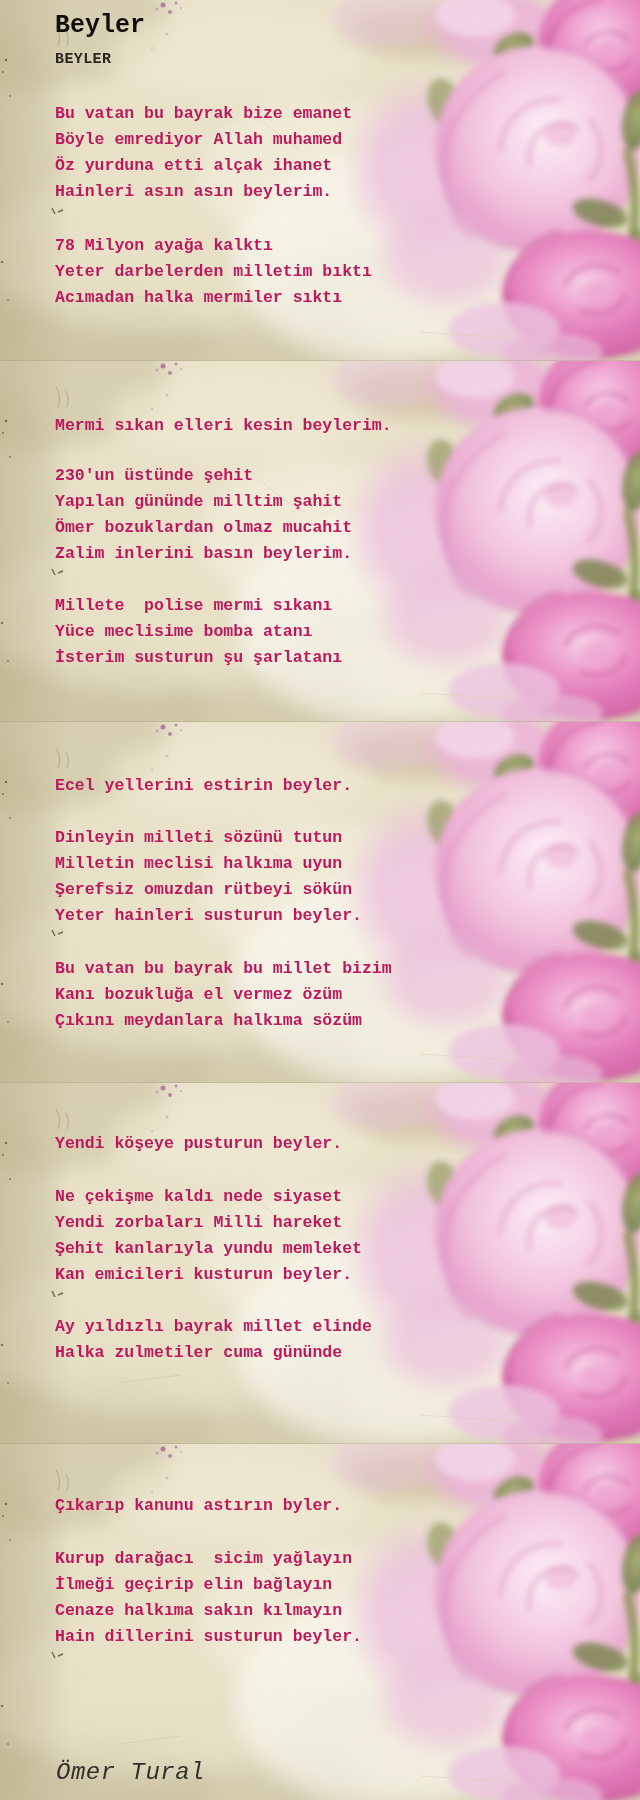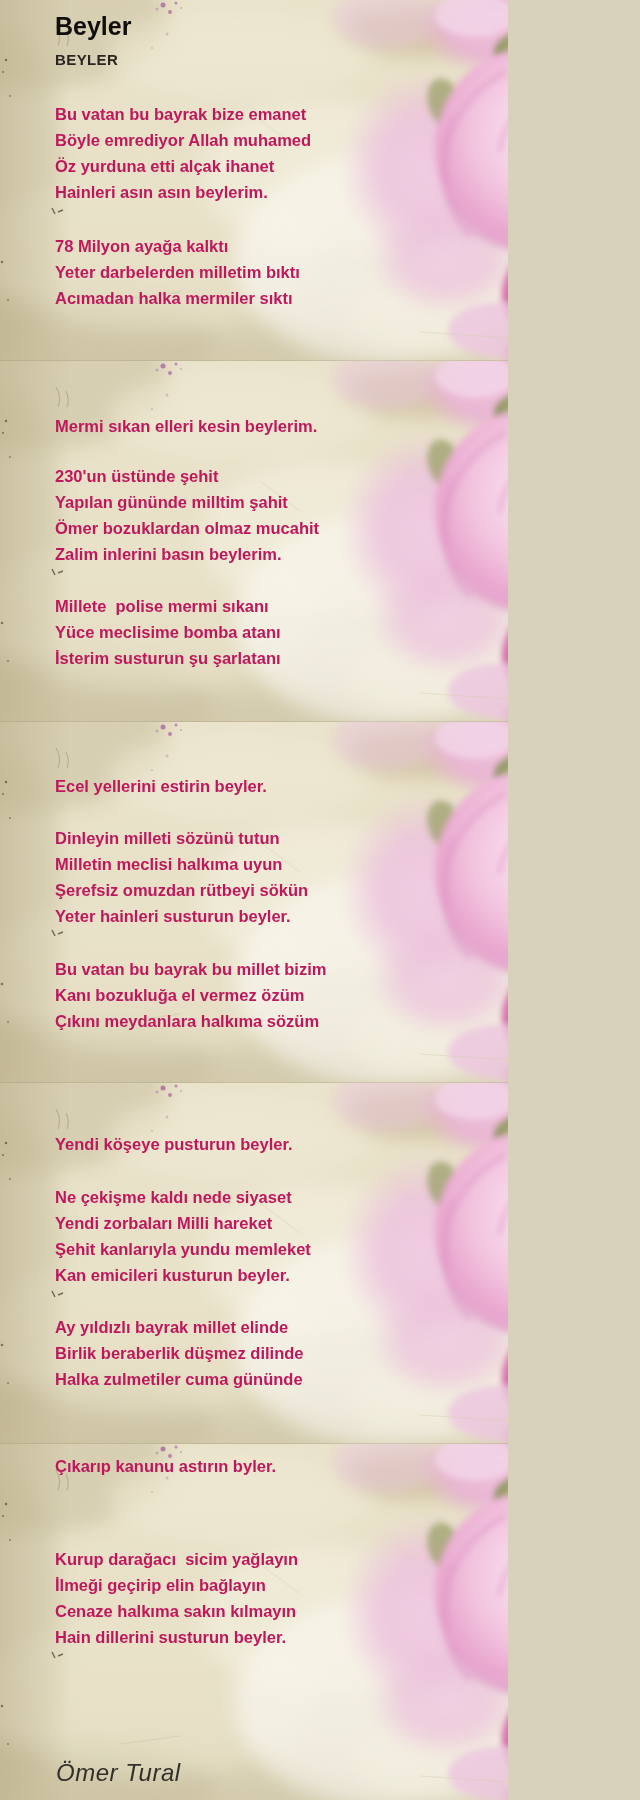--- a/index.html
+++ b/index.html
@@ -1,16 +1,16 @@
 <!DOCTYPE html>
 <html><head>
 <meta charset="utf-8">
 <style>
   html,body{margin:0;padding:0;background:#d8d2ba;}
-  .page{position:relative;width:508px;height:1800px;overflow:hidden;font-family:Liberation Sans, sans-serif;}
+  .page{position:relative;width:640px;height:1800px;overflow:hidden;font-family:Liberation Mono, monospace;}
   .bg{position:absolute;top:0;left:0;width:640px;height:1800px;display:block;}
   .content{position:absolute;top:0;left:0;width:640px;height:1800px;}
   .title{position:absolute;left:55px;top:11px;margin:0;font-size:25px;line-height:30px;font-weight:bold;color:#0f0e0c;}
   .subtitle{position:absolute;left:55px;top:50px;font-size:15px;line-height:20px;font-weight:bold;color:#2b2620;letter-spacing:.4px;}
   .stanza{position:absolute;left:55px;}
   .line{margin:0;font-size:16.5px;line-height:26px;font-weight:bold;color:#be185d;white-space:pre;}
   .author{position:absolute;left:56px;top:1734px;font-size:24px;line-height:30px;font-style:italic;color:#32302b;letter-spacing:.5px;margin-top:24px;}
 </style>
 </head>
 <body>
@@ -245,25 +245,24 @@
 
     <div class="stanza" style="top:1184px">
       <p class="line">Ne çekişme kaldı nede siyaset</p>
       <p class="line">Yendi zorbaları Milli hareket</p>
       <p class="line">Şehit kanlarıyla yundu memleket</p>
       <p class="line">Kan emicileri kusturun beyler.</p>
     </div>
 
     <div class="stanza" style="top:1314px">
       <p class="line">Ay yıldızlı bayrak millet elinde</p>
-      <p class="line">Birlik beraberlik düşmez dilinde</p>
       <p class="line">Halka zulmetiler cuma gününde</p>
     </div>
 
-    <div class="stanza" style="top:1453px">
+    <div class="stanza" style="top:1493px">
       <p class="line">Çıkarıp kanunu astırın byler.</p>
     </div>
 
     <div class="stanza" style="top:1546px">
       <p class="line">Kurup darağacı  sicim yağlayın</p>
       <p class="line">İlmeği geçirip elin bağlayın</p>
       <p class="line">Cenaze halkıma sakın kılmayın</p>
       <p class="line">Hain dillerini susturun beyler.</p>
     </div>
 

